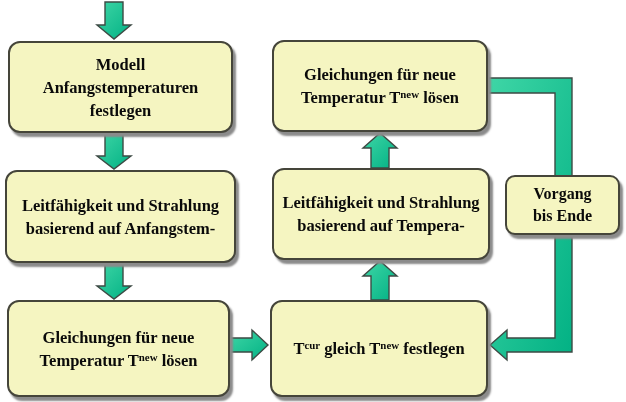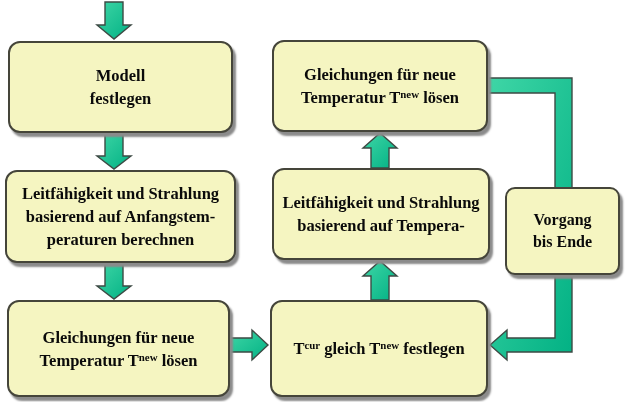--- a/index.html
+++ b/index.html
@@ -56,21 +56,21 @@
     line-height: 0;
     vertical-align: 0.45em;
     font-weight: bold;
   }
   #box-modell        { left: 8px;   top: 41px;  width: 225px; height: 92px; }
   #box-leit-anfang   { left: 5px;   top: 170px; width: 231px; height: 93px; }
   #box-gleich-left   { left: 7px;   top: 300px; width: 223px; height: 97px; }
   #box-tcur-gleich   { left: 270px; top: 300px; width: 218px; height: 97px; }
   #box-leit-tcur     { left: 272px; top: 168px; width: 218px; height: 92px; }
   #box-gleich-mid    { left: 272px; top: 40px;  width: 216px; height: 92px; }
-  #box-vorgang       { left: 505px; top: 187px; width: 115px; height: 88px;
+  #box-vorgang       { left: 505px; top: 175px; width: 115px; height: 60px;
                        border-radius: 10px; font-size: 16px; line-height: 22px; }
 </style>
 </head>
 <body>
 
 <div id="stage">
 
   <svg id="flow-svg" viewBox="0 0 626 402" xmlns="http://www.w3.org/2000/svg">
     <defs>
       <linearGradient id="tealGrad" x1="0" y1="0" x2="1" y2="1">
@@ -89,27 +89,27 @@
 
     <polygon fill="url(#tealGrad)" points="371,300 389,300 389,276 397,276 380,261 363,276 371,276"></polygon>
 
     <polygon fill="url(#tealGrad)" points="371,168 389,168 389,148 397,148 380,133 363,148 371,148"></polygon>
 
     <polygon fill="url(#tealGrad)" points="488,78 572,78 572,352 507,352 507,360 490,345 507,330 507,338 555,338 555,93 488,93"></polygon>
   </svg>
 
   <div class="box" id="box-modell">
     <div class="line">Modell</div>
+    <div class="line">Anfangstemperaturen</div>
     <div class="line">festlegen</div>
   </div>
 
   <div class="box" id="box-leit-anfang">
     <div class="line">Leitfähigkeit und Strahlung</div>
     <div class="line">basierend auf Anfangstem-</div>
-    <div class="line">peraturen berechnen</div>
   </div>
 
   <div class="box" id="box-gleich-left">
     <div class="line">Gleichungen für neue</div>
     <div class="line"><span>Temperatur T</span><sup>new</sup><span> lösen</span></div>
   </div>
 
   <div class="box" id="box-tcur-gleich">
     <div class="line"><span>T</span><sup>cur</sup><span> gleich T</span><sup>new</sup><span> festlegen</span></div>
   </div>

